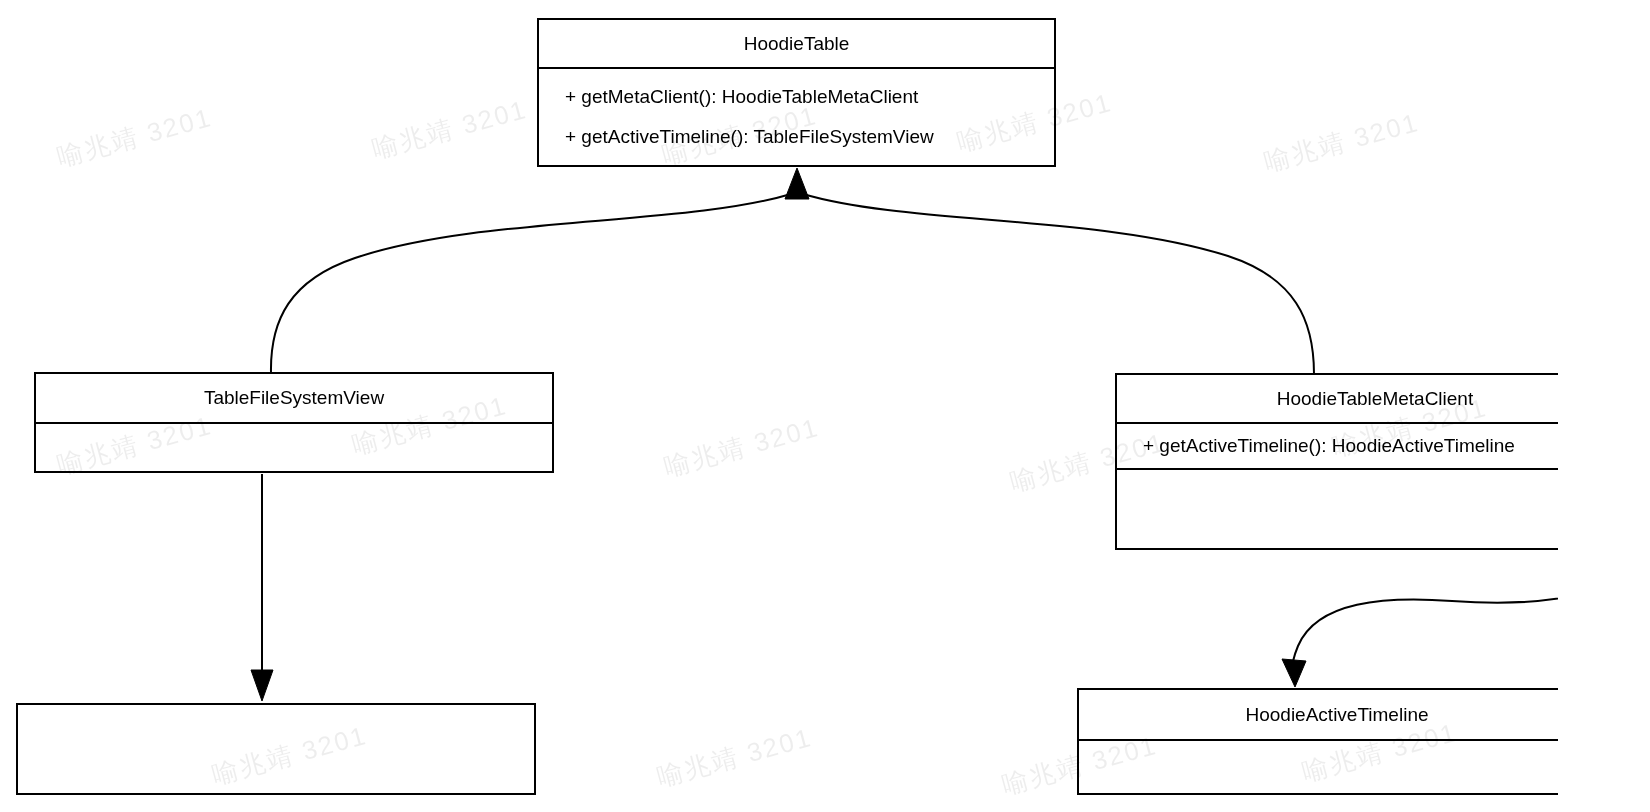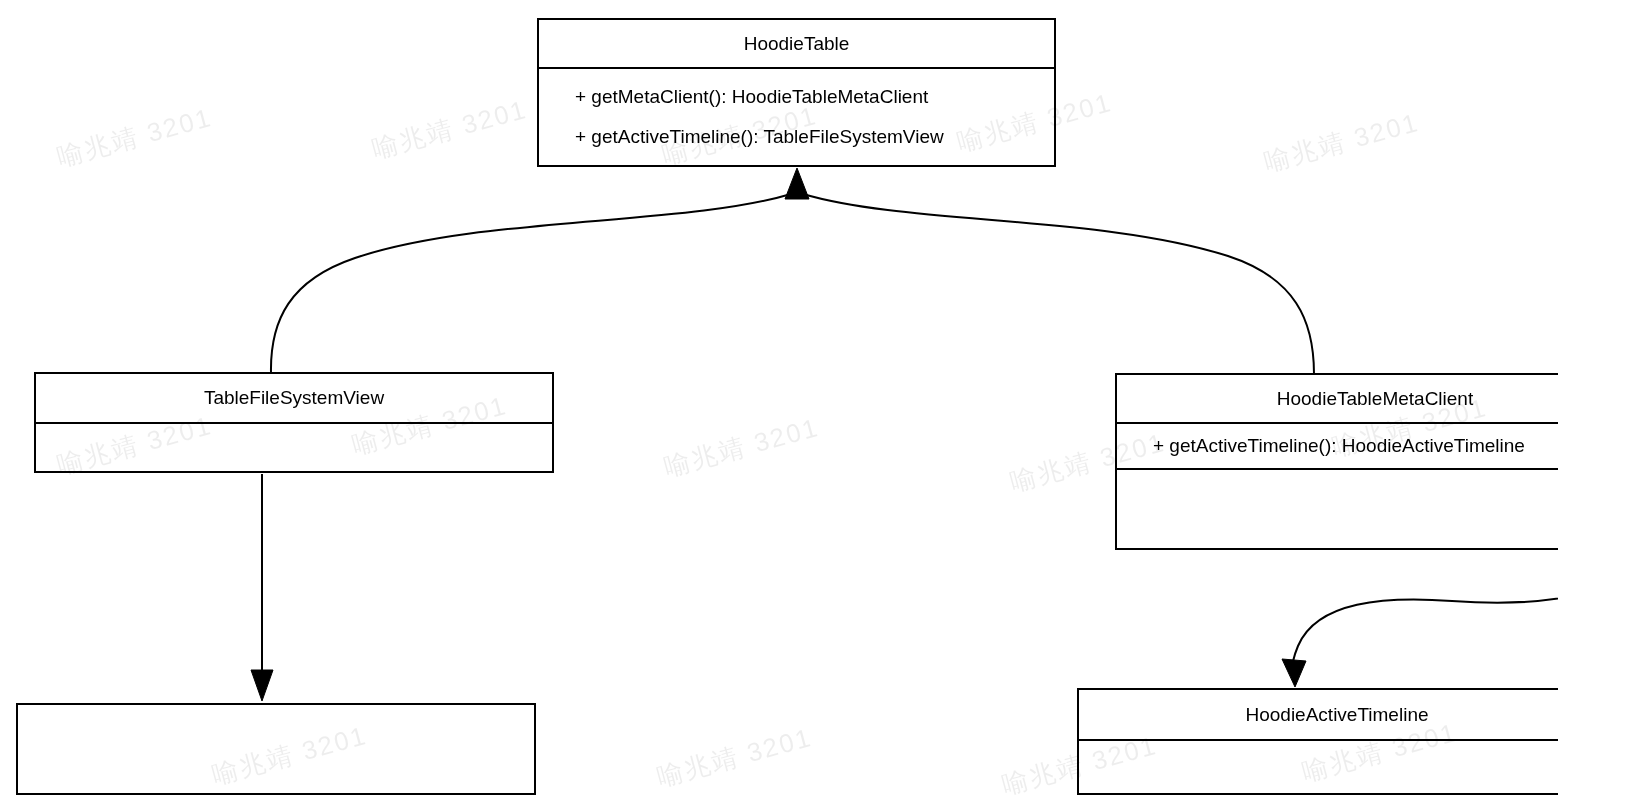--- a/index.html
+++ b/index.html
@@ -14,21 +14,21 @@
   }
   .uml-box{
     position:absolute;background:#fff;border:2px solid #000;box-sizing:border-box;z-index:2;
   }
   .uml-title{
     display:flex;align-items:center;justify-content:center;
     font-size:19px;box-sizing:border-box;border-bottom:2px solid #000;
   }
   .uml-compartment{box-sizing:border-box;font-size:19px;}
   .uml-compartment.bordered{border-bottom:2px solid #000;}
-  .uml-member{padding:0 36px;line-height:26px;}
+  .uml-member{padding:0 26px;line-height:26px;}
   .members-spread{display:flex;flex-direction:column;justify-content:space-evenly;}
   .members-center{display:flex;align-items:center;}
   .members-padded{padding-top:13px;}
   svg.arrows{position:absolute;left:0;top:0;z-index:3;pointer-events:none;}
   svg.arrows path{fill:none;stroke:#000;stroke-width:2;}
   svg.arrows polygon{fill:#000;stroke:#000;}
 </style>
 </head>
 <body>
 

